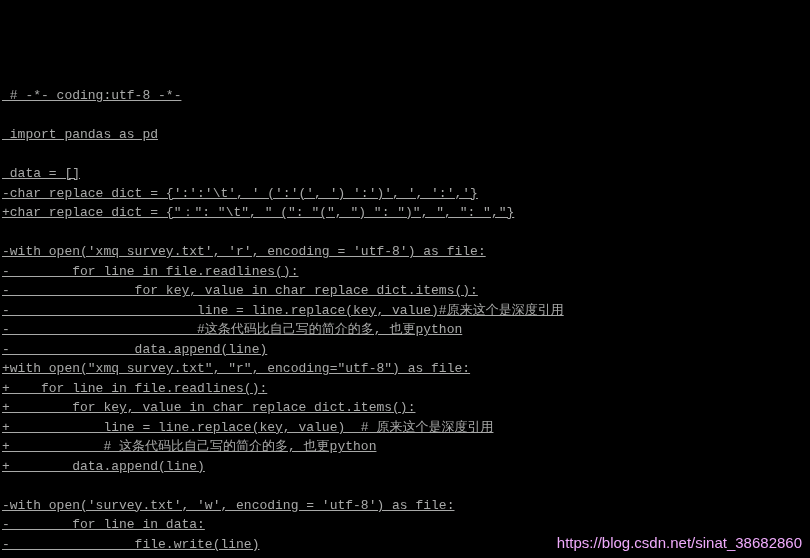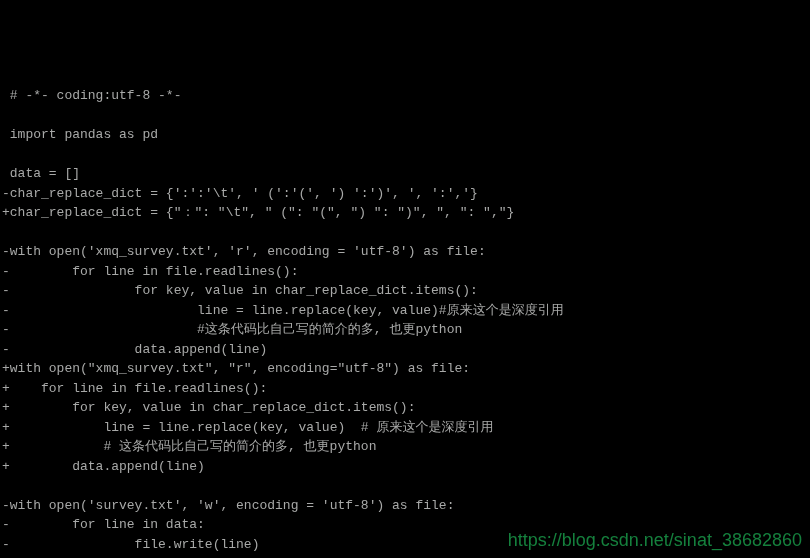--- a/index.html
+++ b/index.html
@@ -12,27 +12,28 @@
       padding: 8px 2px;
       width: 810px;
       height: 558px;
       overflow: hidden;
       position: relative;
       white-space: pre;
     }
     .line {
       white-space: pre;
       min-height: 1.5em;
+      text-decoration: underline;
     }
     .watermark {
       position: absolute;
       bottom: 4px;
       right: 8px;
-      font-size: 18px;
-      color: #15803d;
+      font-size: 15px;
+      color: #f0abfc;
       font-family: Arial, sans-serif;
     }
   </style>
 </head>
 <body>
 
 
 
 <div id="code-container"><div class="line"> # -*- coding:utf-8 -*-</div><div class="line"></div><div class="line"> import pandas as pd</div><div class="line"></div><div class="line"> data = []</div><div class="line">-char_replace_dict = {':':'\t', ' (':'(', ') ':')', ', ':','}</div><div class="line">+char_replace_dict = {"：": "\t", " (": "(", ") ": ")", ", ": ","}</div><div class="line"></div><div class="line">-with open('xmq_survey.txt', 'r', encoding = 'utf-8') as file:</div><div class="line">-        for line in file.readlines():</div><div class="line">-                for key, value in char_replace_dict.items():</div><div class="line">-                        line = line.replace(key, value)#原来这个是深度引用</div><div class="line">-                        #这条代码比自己写的简介的多, 也更python</div><div class="line">-                data.append(line)</div><div class="line">+with open("xmq_survey.txt", "r", encoding="utf-8") as file:</div><div class="line">+    for line in file.readlines():</div><div class="line">+        for key, value in char_replace_dict.items():</div><div class="line">+            line = line.replace(key, value)  # 原来这个是深度引用</div><div class="line">+            # 这条代码比自己写的简介的多, 也更python</div><div class="line">+        data.append(line)</div><div class="line"></div><div class="line">-with open('survey.txt', 'w', encoding = 'utf-8') as file:</div><div class="line">-        for line in data:</div><div class="line">-                file.write(line)</div><div class="line">+with open("survey.txt", "w", encoding="utf-8") as file:</div></div>
 

